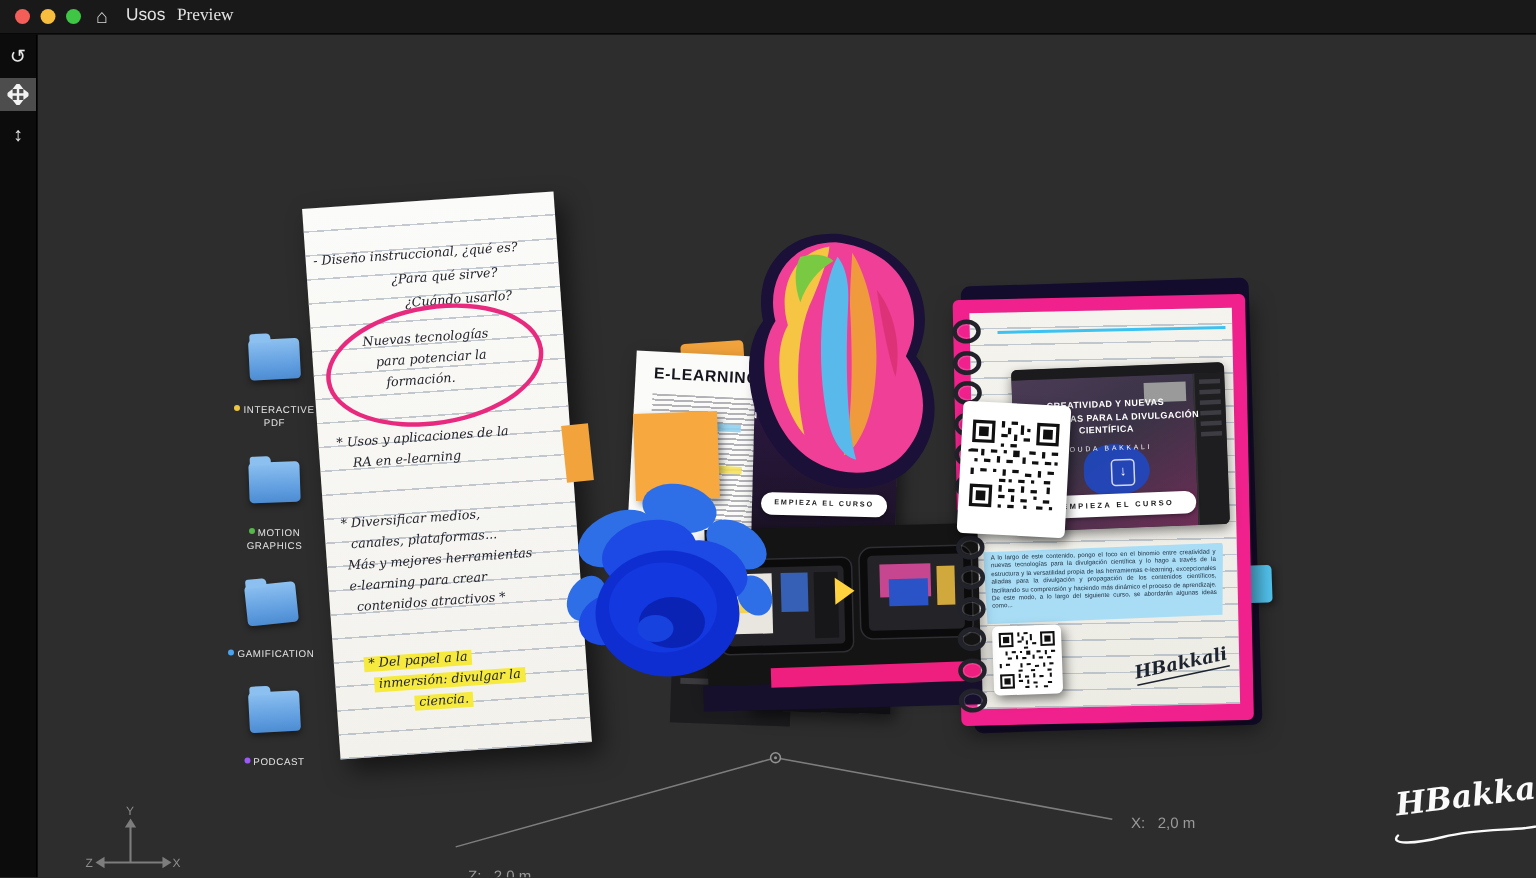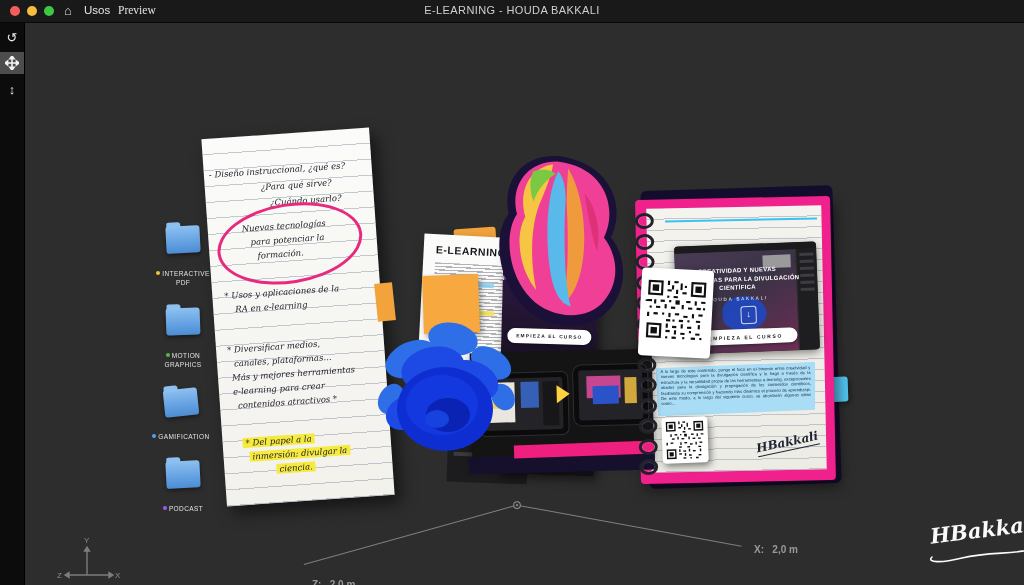--- a/index.html
+++ b/index.html
@@ -155,40 +155,39 @@
         clip-path:polygon(0 4%,100% 0,99% 96%,1% 100%);padding:3px 5px;box-sizing:border-box;}
   .para-text{font-size:4.2px;line-height:5.4px;color:#1d2c3c;text-align:justify;}
   .blue-tab{position:absolute;left:795px;top:354px;width:28px;height:25px;background:#54c7f2;
         border-radius:3px;transform:rotate(-2deg);z-index:9;box-shadow:2px 2px 5px rgba(0,0,0,.4);}
   .nb-sig{position:absolute;left:731px;top:412px;z-index:14;transform:rotate(-12deg);
         font-family:"DejaVu Serif",serif;font-style:italic;font-weight:700;font-size:12px;color:#1d2430;
         border-bottom:1.5px solid #1d2430;padding-bottom:1px;}
 
   
   .axes-svg{position:absolute;left:0;top:0;width:1024px;height:585px;z-index:3;pointer-events:none;}
-  .axis-label{position:absolute;color:#9a9a9a;font-size:10px;white-space:pre;z-index:3;font-weight:bold;}
+  .axis-label{position:absolute;color:#9a9a9a;font-size:10px;white-space:pre;z-index:3;}
   .zl{left:287px;top:556px;} .xl{left:729px;top:521px;}
   .gizmo{position:absolute;left:28px;top:504px;width:72px;height:64px;z-index:3;}
   .wm-bottom{position:absolute;left:905px;top:494px;z-index:4;transform:rotate(-7deg);
         font-family:"DejaVu Serif",serif;font-style:italic;font-weight:700;font-size:21px;color:#fafafa;}
   .wm-swoosh{position:absolute;left:903px;top:520px;z-index:4;}
 </style>
 </head>
 <body>
 
 <div class="app">
 
   <header class="menubar">
     <span class="tl r"></span>
     <span class="tl y"></span>
     <span class="tl g"></span>
     <span class="home">⌂</span>
     <span class="menu-item mi-edit">Usos</span>
     <span class="menu-item mi-preview">Preview</span>
-    <div class="win-title">E-LEARNING - HOUDA BAKKALI</div>
   </header>
 
   <aside class="tools">
     <div class="tool">
       <span>↺</span>
     </div>
     <div class="tool sel">
       <svg width="14" height="14" viewBox="0 0 14 14">
         <g stroke="#f2f2f2" stroke-width="1.6" fill="#f2f2f2">
           <line x1="7" y1="1.5" x2="7" y2="12.5"></line>

